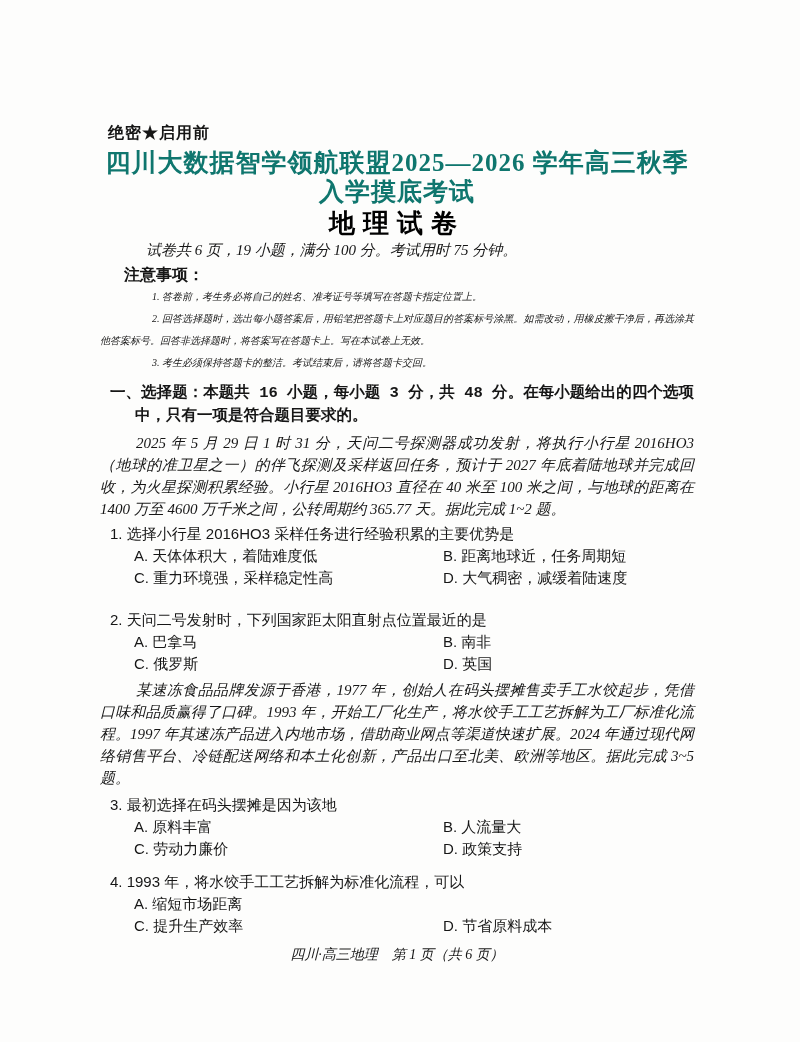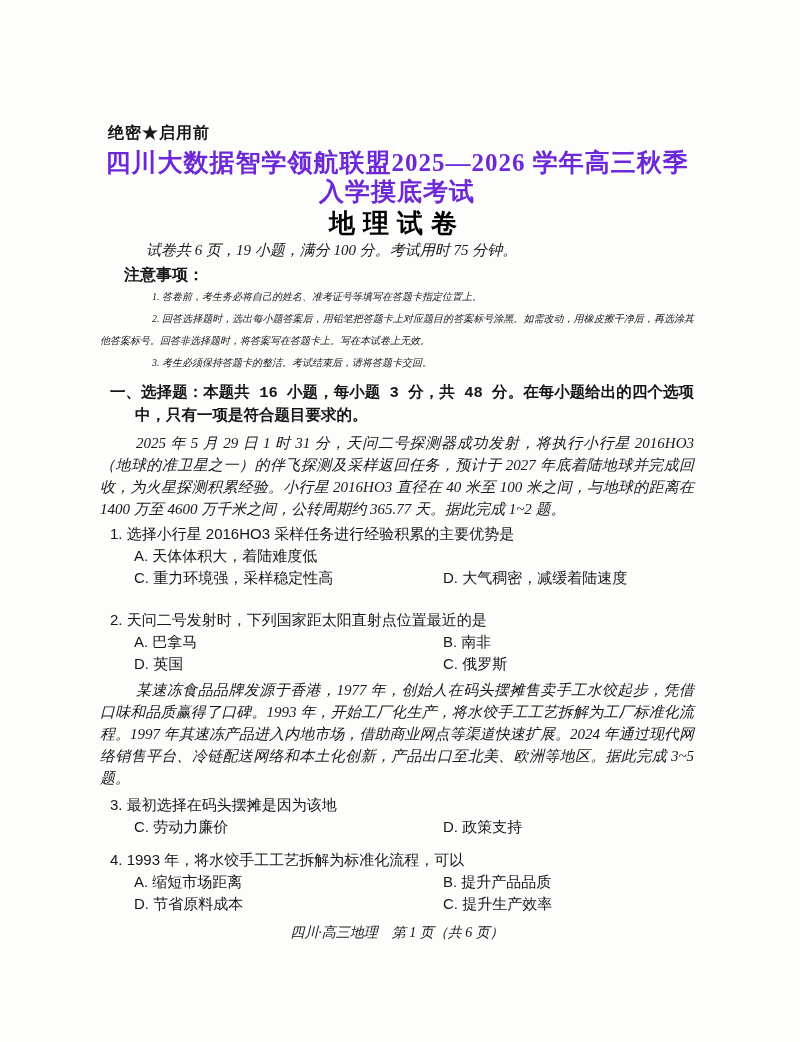--- a/index.html
+++ b/index.html
@@ -21,21 +21,21 @@
     font-weight: 700;
     font-size: 16px; line-height: 18px;
     margin-left: 8px;
     letter-spacing: 1px;
   }
   .title-line {
     text-align: center;
     font-weight: 700;
     font-size: 25px; line-height: 29px;
     letter-spacing: 1px;
-    color: #6d28d9;
+    color: #0f766e;
   }
   .title-line.first { margin-top: 6px; }
   .subject {
     text-align: center;
     font-family: "Liberation Sans", sans-serif;
     font-weight: 700;
     font-size: 26px; line-height: 27px;
     letter-spacing: 8px;
     margin-top: 4px;
     color: #000;
@@ -117,56 +117,60 @@
   <p class="notice">3. 考生必须保持答题卡的整洁。考试结束后，请将答题卡交回。</p>
 
   <div class="section-heading">一、选择题：本题共 16 小题，每小题 3 分，共 48 分。在每小题给出的四个选项中，只有一项是符合题目要求的。</div>
 
   <p class="passage">2025 年 5 月 29 日 1 时 31 分，天问二号探测器成功发射，将执行小行星 2016HO3（地球的准卫星之一）的伴飞探测及采样返回任务，预计于 2027 年底着陆地球并完成回收，为火星探测积累经验。小行星 2016HO3 直径在 40 米至 100 米之间，与地球的距离在 1400 万至 4600 万千米之间，公转周期约 365.77 天。据此完成 1~2 题。</p>
 
   <div class="question q1">
     <div class="q-stem">1. 选择小行星 2016HO3 采样任务进行经验积累的主要优势是</div>
     <div class="opt-row">
       <div>A. 天体体积大，着陆难度低</div>
+      <div>B. 距离地球近，任务周期短</div>
     </div>
     <div class="opt-row">
       <div>C. 重力环境强，采样稳定性高</div>
       <div>D. 大气稠密，减缓着陆速度</div>
     </div>
   </div>
 
   <div class="question q2">
     <div class="q-stem">2. 天问二号发射时，下列国家距太阳直射点位置最近的是</div>
     <div class="opt-row">
       <div>A. 巴拿马</div>
       <div>B. 南非</div>
     </div>
     <div class="opt-row">
+      <div>C. 俄罗斯</div>
       <div>D. 英国</div>
-      <div>C. 俄罗斯</div>
     </div>
   </div>
 
   <p class="passage">某速冻食品品牌发源于香港，1977 年，创始人在码头摆摊售卖手工水饺起步，凭借口味和品质赢得了口碑。1993 年，开始工厂化生产，将水饺手工工艺拆解为工厂标准化流程。1997 年其速冻产品进入内地市场，借助商业网点等渠道快速扩展。2024 年通过现代网络销售平台、冷链配送网络和本土化创新，产品出口至北美、欧洲等地区。据此完成 3~5 题。</p>
 
   <div class="question q3">
     <div class="q-stem">3. 最初选择在码头摆摊是因为该地</div>
+    <div class="opt-row">
+      <div>A. 原料丰富</div>
+      <div>B. 人流量大</div>
+    </div>
     <div class="opt-row">
       <div>C. 劳动力廉价</div>
       <div>D. 政策支持</div>
     </div>
   </div>
 
   <div class="question q4">
     <div class="q-stem">4. 1993 年，将水饺手工工艺拆解为标准化流程，可以</div>
     <div class="opt-row">
       <div>A. 缩短市场距离</div>
-      <div>B. 提升产品品质</div>
     </div>
     <div class="opt-row">
+      <div>C. 提升生产效率</div>
       <div>D. 节省原料成本</div>
-      <div>C. 提升生产效率</div>
     </div>
   </div>
 
   <div class="footer">四川·高三地理　第 1 页（共 6 页）</div>
 
 </div>
 
 </body></html>

